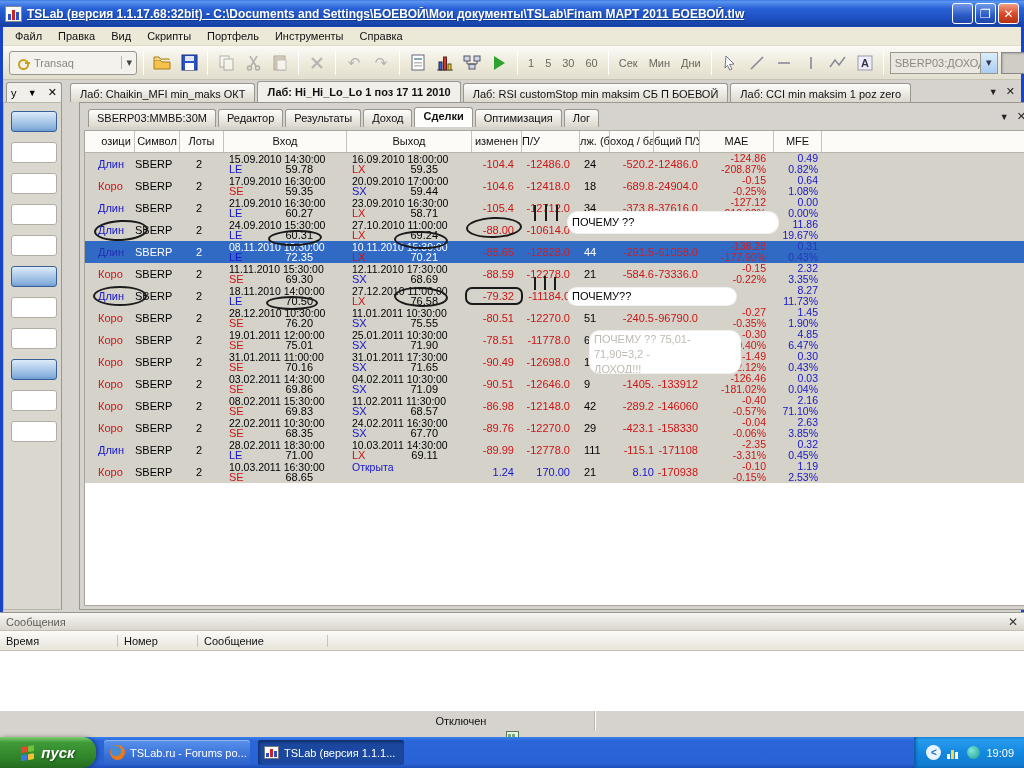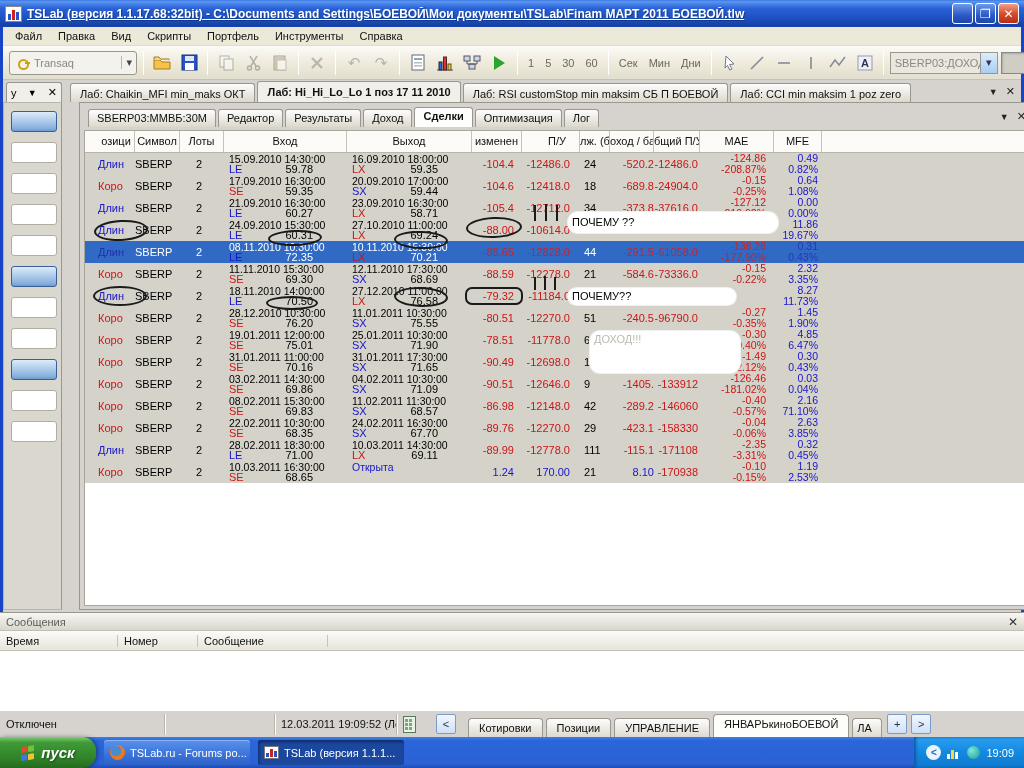--- a/index.html
+++ b/index.html
@@ -110,21 +110,21 @@
 
   
   .messages{position:absolute;left:0;top:612px;width:1024px;height:98px;background:#fff;border-top:1px solid #9a978e;}
   .msg-title{height:18px;background:linear-gradient(180deg,#f8f7f4,#d9d6cc);border-bottom:1px solid #c2bfb4;display:flex;align-items:center;padding:0 6px;color:#5f5d56;}
   .msg-title .x{margin-left:auto;color:#333;font-size:12px;}
   .msg-head{height:20px;background:linear-gradient(180deg,#fcfbf8,#e7e4da);border-bottom:1px solid #c2bfb4;display:flex;align-items:center;}
   .msg-col{padding:0 6px;border-right:1px solid #c6c3ba;color:#111;}
   .mc1{width:118px;} .mc2{width:80px;} .mc3{width:130px;}
 
   
-  .statusbar{position:absolute;left:0;top:710px;width:1024px;height:27px;background:#d6d3ce;border-top:1px solid #fff;display:flex;align-items:center;}
+  .statusbar{position:absolute;left:0;top:710px;width:1024px;height:27px;background:#d6d3ce;border-top:1px solid #fff;display:flex;align-items:center;flex-direction:column;}
   .spanel{height:21px;line-height:20px;padding:0 6px;border-right:1px solid #b8b5aa;box-shadow:1px 0 0 #fff;color:#111;}
   .sp1{width:165px;} .sp2{width:110px;} .sp3{width:112px;text-align:center;}
   .cal-icon{width:13px;height:17px;border:1px solid #557a55;background:#e8f2e4;margin:0 6px;display:flex;flex-wrap:wrap;gap:1px;padding:2px 1px;}
   .cal-icon i{width:3px;height:3px;background:#7aa87a;}
   .navbtn{width:20px;height:20px;border:1px solid #7a9cc8;border-radius:2px;background:linear-gradient(180deg,#f2f7fd,#cfe0f5);display:flex;align-items:center;justify-content:center;color:#234;margin:0 2px;flex:none;}
   .pages{display:flex;align-items:flex-end;height:27px;margin-left:10px;}
   .ptab{height:20px;line-height:19px;padding:0 10px;border:1px solid #9a978e;border-bottom:none;border-radius:4px 4px 0 0;background:linear-gradient(180deg,#fdfdfc,#dcd8cd);margin-right:3px;white-space:nowrap;overflow:hidden;color:#111;}
   .ptab.active{height:24px;background:#fdfdfa;}
   .ptab.cut{width:30px;padding:0 4px;}
 
@@ -362,21 +362,21 @@
   </div>
 
   <div class="table-area">
     <div class="thead">
       <span class="hc w-pos">озици</span>
       <span class="hc w-sym">Символ</span>
       <span class="hc w-lots" style="padding-left:0;">Лоты</span>
       <span class="hc w-entry">Вход</span>
       <span class="hc w-exit">Выход</span>
       <span class="hc w-chg" style="text-align:center;padding-right:0;">изменен</span>
-      <span class="hc w-pl" style="text-align:right;padding-right:13px;">П/У</span>
+      <span class="hc w-pl" style="text-align:left;padding-right:13px;">П/У</span>
       <span class="hc w-bars" style="padding-left:0;">лж. (б</span>
       <span class="hc w-perbar" style="text-align:center;">оход / ба</span>
       <span class="hc w-total" style="text-align:center;padding-right:0;">бщий П/У</span>
       <span class="hc w-mae">MAE</span>
       <span class="hc w-mfe">MFE</span>
       <span class="hc" style="flex:1;border-right:none;"></span>
     </div>
     <div class="rows">
         <div class="trow">
     <span class="c w-pos long">Длин</span>
@@ -827,20 +827,21 @@
     <div class="ann ellipse e-pos7"></div>
     <div class="ann ellipse e-in7"></div>
     <div class="ann ellipse e-out7"></div>
     <div class="ann rectann r-chg7"></div>
     <div class="ann tick" style="left:449px;top:146px;height:13px;"></div>
     <div class="ann tick" style="left:459px;top:145px;height:14px;"></div>
     <div class="ann tick" style="left:469px;top:146px;height:13px;"></div>
     <div class="ann notebox n2"><span>ПОЧЕМУ??</span></div>
 
     <div class="ann notebox n3">
+      <div>ПОЧЕМУ ?? 75,01-71,90=3,2 -</div>
       <div>ДОХОД!!!</div>
     </div>
   </div>
 </div>
 
 <div class="messages">
   <div class="msg-title">
     <span>Сообщения</span>
     <span class="x">✕</span>
   </div>

